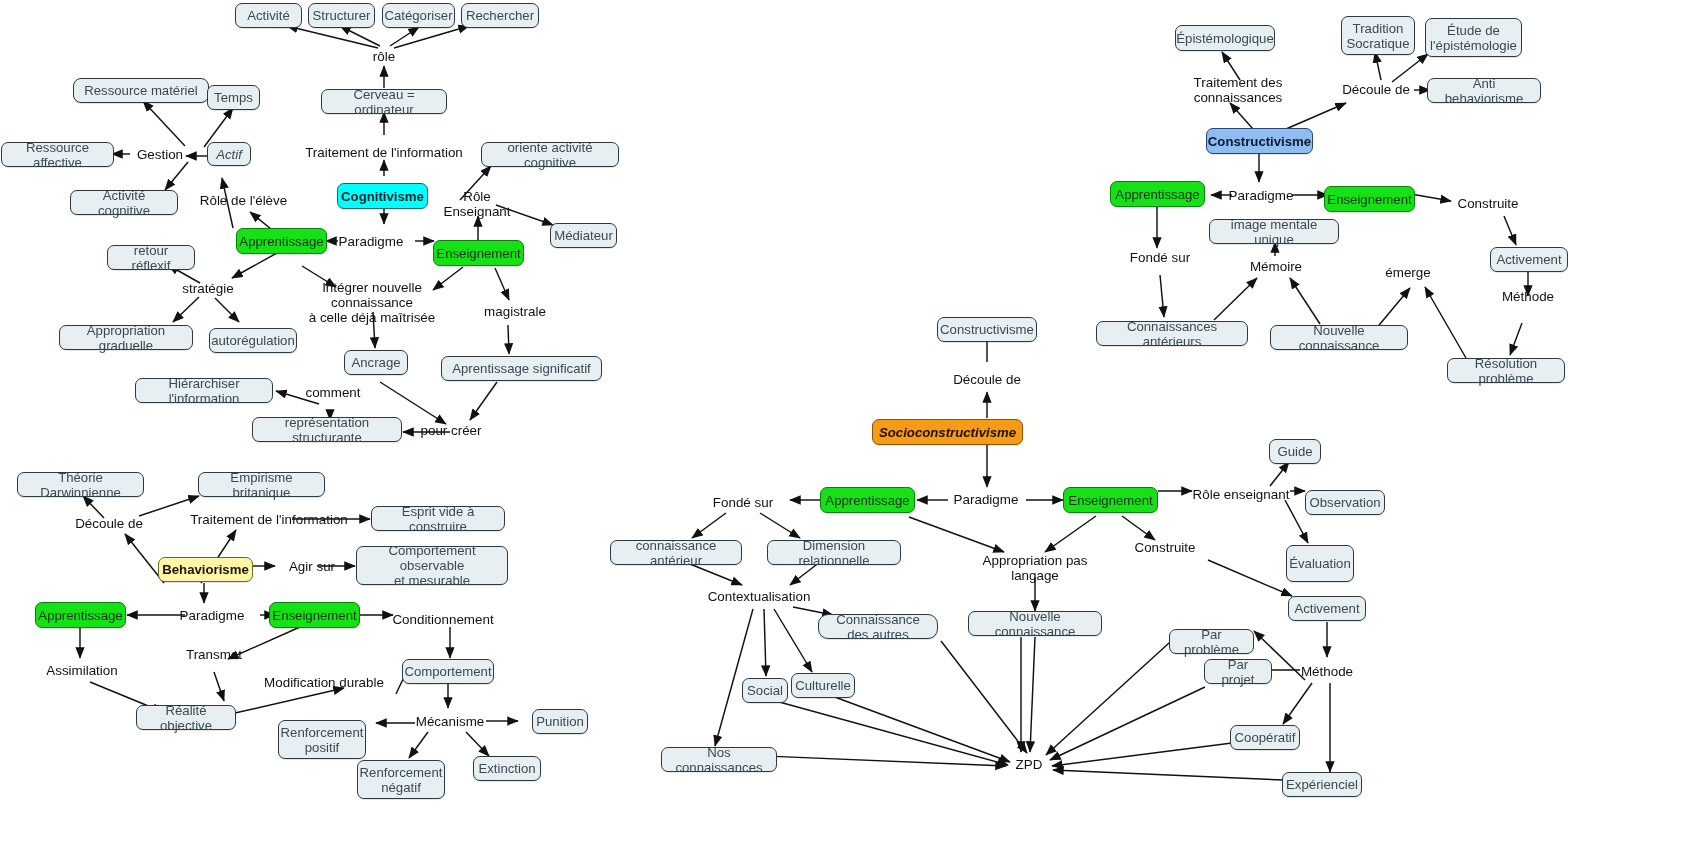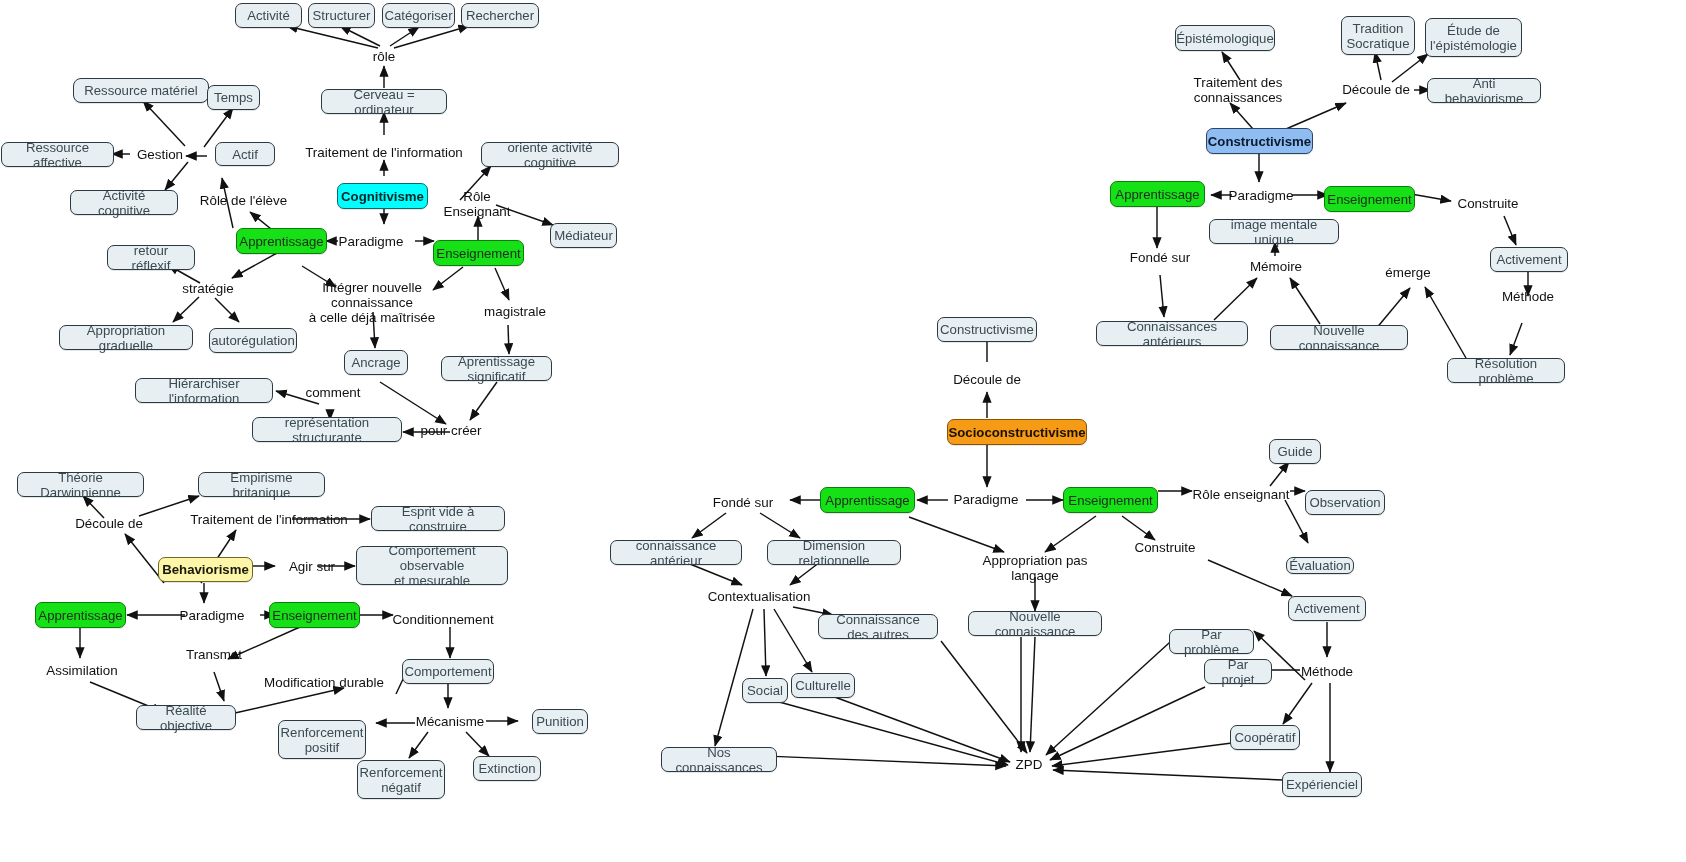--- a/index.html
+++ b/index.html
@@ -187,34 +187,34 @@
   <div class="node" style="left:235px;top:3px;width:67px;height:25px;">Activité</div>
   <div class="node" style="left:308px;top:3px;width:67px;height:25px;">Structurer</div>
   <div class="node" style="left:382px;top:3px;width:73px;height:25px;">Catégoriser</div>
   <div class="node" style="left:461px;top:3px;width:78px;height:25px;">Rechercher</div>
   <div class="node" style="left:321px;top:89px;width:126px;height:25px;">Cerveau = ordinateur</div>
   <div class="node cyan" style="left:337px;top:183px;width:91px;height:26px;">Cognitivisme</div>
 
   <div class="node" style="left:73px;top:78px;width:136px;height:25px;border-radius:8px;">Ressource matériel</div>
   <div class="node" style="left:207px;top:85px;width:53px;height:25px;">Temps</div>
   <div class="node" style="left:1px;top:142px;width:113px;height:25px;">Ressource affective</div>
-  <div class="node" style="left:215px;top:142px;width:60px;height:24px;">Actif</div>
+  <div class="node" style="left:207px;top:142px;width:44px;height:24px;font-style:italic;">Actif</div>
   <div class="node" style="left:70px;top:190px;width:108px;height:25px;">Activité cognitive</div>
 
   <div class="node" style="left:481px;top:142px;width:138px;height:25px;">oriente activité cognitive</div>
   <div class="node" style="left:550px;top:223px;width:67px;height:25px;">Médiateur</div>
 
   <div class="node green" style="left:236px;top:228px;width:91px;height:26px;">Apprentissage</div>
   <div class="node green" style="left:433px;top:240px;width:91px;height:26px;">Enseignement</div>
 
   <div class="node" style="left:107px;top:245px;width:88px;height:25px;">retour réflexif</div>
   <div class="node" style="left:59px;top:325px;width:134px;height:25px;">Appropriation graduelle</div>
   <div class="node" style="left:209px;top:328px;width:88px;height:25px;">autorégulation</div>
   <div class="node" style="left:344px;top:350px;width:64px;height:25px;">Ancrage</div>
-  <div class="node" style="left:441px;top:356px;width:111px;height:25px;">Aprentissage significatif</div>
+  <div class="node" style="left:441px;top:356px;width:161px;height:25px;">Aprentissage significatif</div>
   <div class="node" style="left:135px;top:378px;width:138px;height:25px;">Hiérarchiser l'information</div>
   <div class="node" style="left:252px;top:417px;width:150px;height:25px;">représentation structurante</div>
 
   <div class="linklabel" style="left:360px;top:48px;width:48px;height:17px;">rôle</div>
   <div class="linklabel" style="left:302px;top:144px;width:164px;height:17px;">Traitement de l'information</div>
   <div class="linklabel" style="left:130px;top:146px;width:60px;height:17px;">Gestion</div>
   <div class="linklabel" style="left:196px;top:192px;width:95px;height:17px;">Rôle de l'élève</div>
   <div class="linklabel" style="left:428px;top:195px;width:98px;height:17px;">Rôle Enseignant</div>
   <div class="linklabel" style="left:335px;top:233px;width:72px;height:17px;">Paradigme</div>
   <div class="linklabel" style="left:175px;top:280px;width:66px;height:17px;">stratégie</div>
@@ -269,35 +269,35 @@
   <div class="linklabel" style="left:1152px;top:81px;width:172px;height:17px;">Traitement des connaissances</div>
   <div class="linklabel" style="left:1336px;top:81px;width:80px;height:17px;">Découle de</div>
   <div class="linklabel" style="left:1225px;top:187px;width:72px;height:17px;">Paradigme</div>
   <div class="linklabel" style="left:1452px;top:195px;width:72px;height:17px;">Construite</div>
   <div class="linklabel" style="left:1122px;top:249px;width:76px;height:17px;">Fondé sur</div>
   <div class="linklabel" style="left:1243px;top:258px;width:66px;height:17px;">Mémoire</div>
   <div class="linklabel" style="left:1377px;top:264px;width:62px;height:17px;">émerge</div>
   <div class="linklabel" style="left:1493px;top:288px;width:70px;height:17px;">Méthode</div>
 
   <div class="node" style="left:937px;top:317px;width:100px;height:25px;">Constructivisme</div>
-  <div class="node orange" style="left:947px;top:419px;width:140px;height:26px;">Socioconstructivisme</div>
+  <div class="node orange" style="left:872px;top:419px;width:151px;height:26px;font-style:italic;">Socioconstructivisme</div>
   <div class="node green" style="left:820px;top:487px;width:95px;height:26px;">Apprentissage</div>
   <div class="node green" style="left:1063px;top:487px;width:95px;height:26px;">Enseignement</div>
 
   <div class="node" style="left:610px;top:540px;width:132px;height:25px;">connaissance antérieur</div>
   <div class="node" style="left:767px;top:540px;width:134px;height:25px;">Dimension relationnelle</div>
-  <div class="node" style="left:818px;top:614px;width:120px;height:25px;">Connaissance des autres</div>
+  <div class="node" style="left:818px;top:614px;width:120px;height:25px;border-radius:10px;">Connaissance des autres</div>
   <div class="node" style="left:968px;top:611px;width:134px;height:25px;">Nouvelle connaissance</div>
   <div class="node" style="left:742px;top:678px;width:46px;height:25px;">Social</div>
   <div class="node" style="left:791px;top:673px;width:64px;height:25px;">Culturelle</div>
   <div class="node" style="left:661px;top:747px;width:116px;height:25px;">Nos connaissances</div>
 
   <div class="node" style="left:1269px;top:439px;width:52px;height:25px;">Guide</div>
   <div class="node" style="left:1305px;top:490px;width:80px;height:25px;">Observation</div>
-  <div class="node" style="left:1286px;top:545px;width:68px;height:17px;margin-top:12px;">Évaluation</div>
+  <div class="node" style="left:1286px;top:545px;width:68px;height:37px;">Évaluation</div>
   <div class="node" style="left:1288px;top:596px;width:78px;height:25px;">Activement</div>
   <div class="node" style="left:1169px;top:606px;width:85px;height:25px;margin-top:23px;">Par problème</div>
   <div class="node" style="left:1204px;top:659px;width:68px;height:25px;">Par projet</div>
   <div class="node" style="left:1230px;top:725px;width:70px;height:25px;">Coopératif</div>
   <div class="node" style="left:1282px;top:772px;width:80px;height:25px;">Expérienciel</div>
 
   <div class="linklabel" style="left:946px;top:371px;width:82px;height:17px;">Découle de</div>
   <div class="linklabel" style="left:950px;top:491px;width:72px;height:17px;">Paradigme</div>
   <div class="linklabel" style="left:705px;top:494px;width:76px;height:17px;">Fondé sur</div>
   <div class="linklabel" style="left:700px;top:588px;width:118px;height:17px;">Contextualisation</div>

